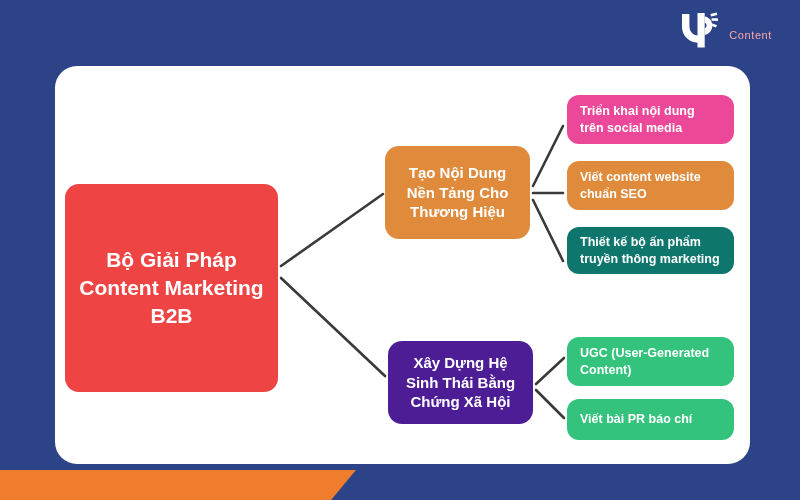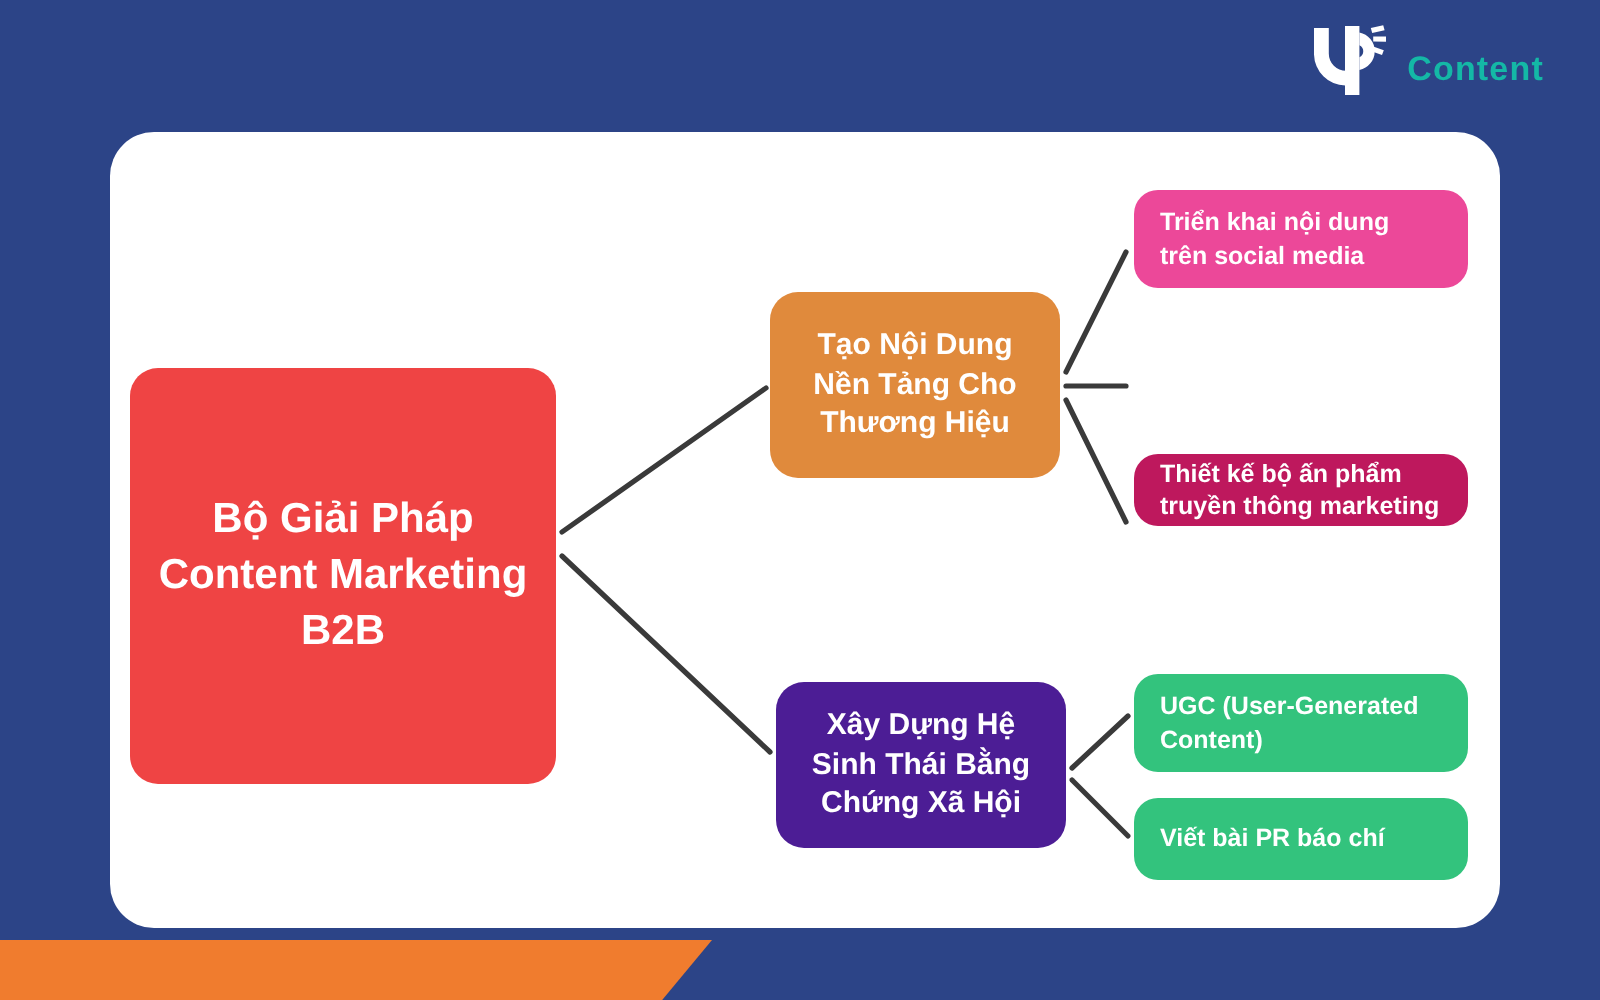--- a/index.html
+++ b/index.html
@@ -24,24 +24,24 @@
   }
 
   
   .logo-wrap {
     position: absolute;
     top: 10px; right: 28px;
     display: flex; align-items: center; gap: 7px;
   }
   .logo-mark { width: 48px; height: 40px; display:block; }
   .logo-text {
-    color: #14b8a6;
-    font-size: 17px;
+    color: #fca5a5;
+    font-size: 11px;
     letter-spacing: .6px;
-    font-weight: 700;
+    font-weight: 400;
     padding-top: 9px;
   }
 
   
   .card {
     position: absolute;
     left: 55px; top: 66px;
     width: 695px; height: 398px;
     background: #ffffff;
     border-radius: 22px;
@@ -91,21 +91,21 @@
     left: 512px;
     width: 167px;
     border-radius: 12px;
     font-size: 12.5px;
     padding: 9px 13px;
     text-align: left;
     font-weight: bold;
   }
   .leaf-o1 { top: 29px;  height: 49px; background: #ec4899; }
   .leaf-o2 { top: 95px;  height: 49px; background: #e08a3c; }
-  .leaf-o3 { top: 161px; height: 36px; background: #be185d; }
+  .leaf-o3 { top: 161px; height: 47px; background: #0f766e; }
   .leaf-g1 { top: 271px; height: 49px; background: #33c37d; }
   .leaf-g2 { top: 333px; height: 41px; background: #33c37d; }
 </style>
 </head>
 <body>
 
 <div id="root">
 
   <div class="logo-wrap">
     <svg class="logo-mark" viewBox="0 0 48 40">
@@ -142,20 +142,23 @@
       <span>Tạo Nội Dung Nền Tảng Cho Thương Hiệu</span>
     </div>
 
     <div class="node node-branch green">
       <span>Xây Dựng Hệ Sinh Thái Bằng Chứng Xã Hội</span>
     </div>
 
     <div class="node node-leaf leaf-o1">
       <span>Triển khai nội dung trên social media</span>
     </div>
+    <div class="node node-leaf leaf-o2">
+      <span>Viết content website chuẩn SEO</span>
+    </div>
     <div class="node node-leaf leaf-o3">
       <span>Thiết kế bộ ấn phẩm truyền thông marketing</span>
     </div>
     <div class="node node-leaf leaf-g2">
       <span>Viết bài PR báo chí</span>
     </div>
     <div class="node node-leaf leaf-g1">
       <span>UGC (User-Generated Content)</span>
     </div>
 

